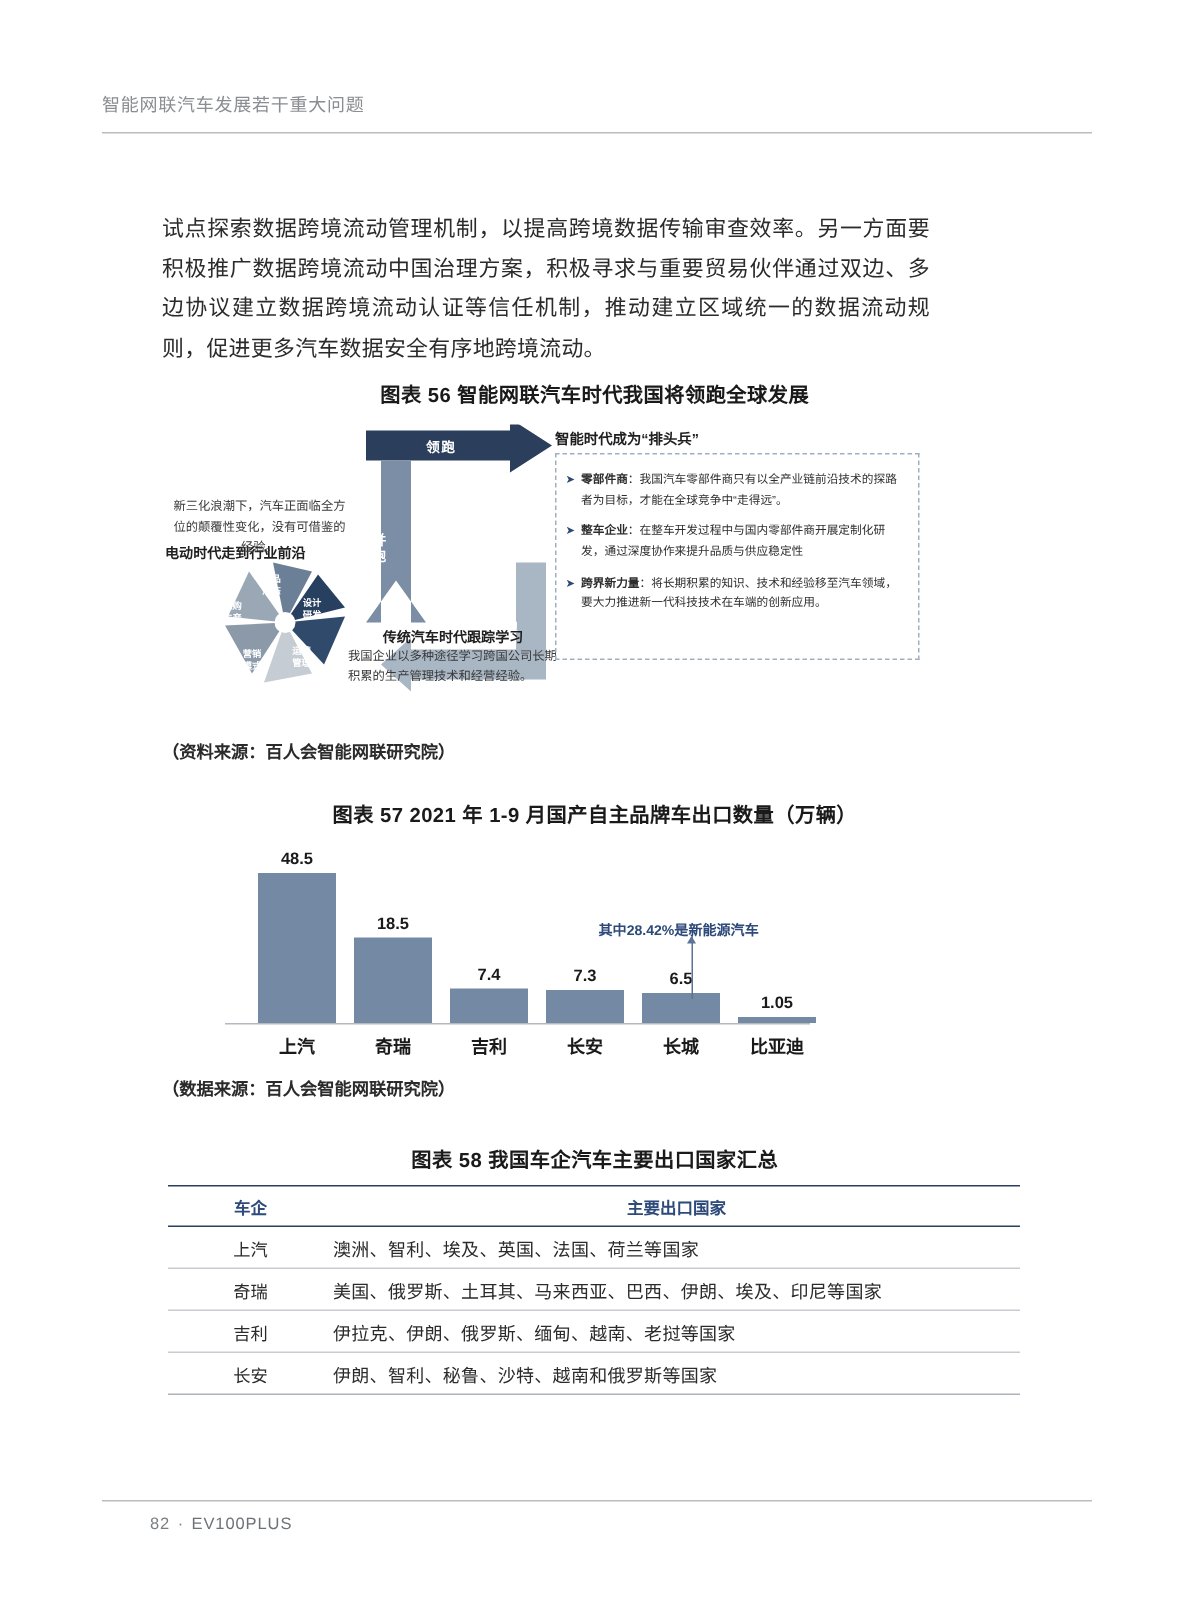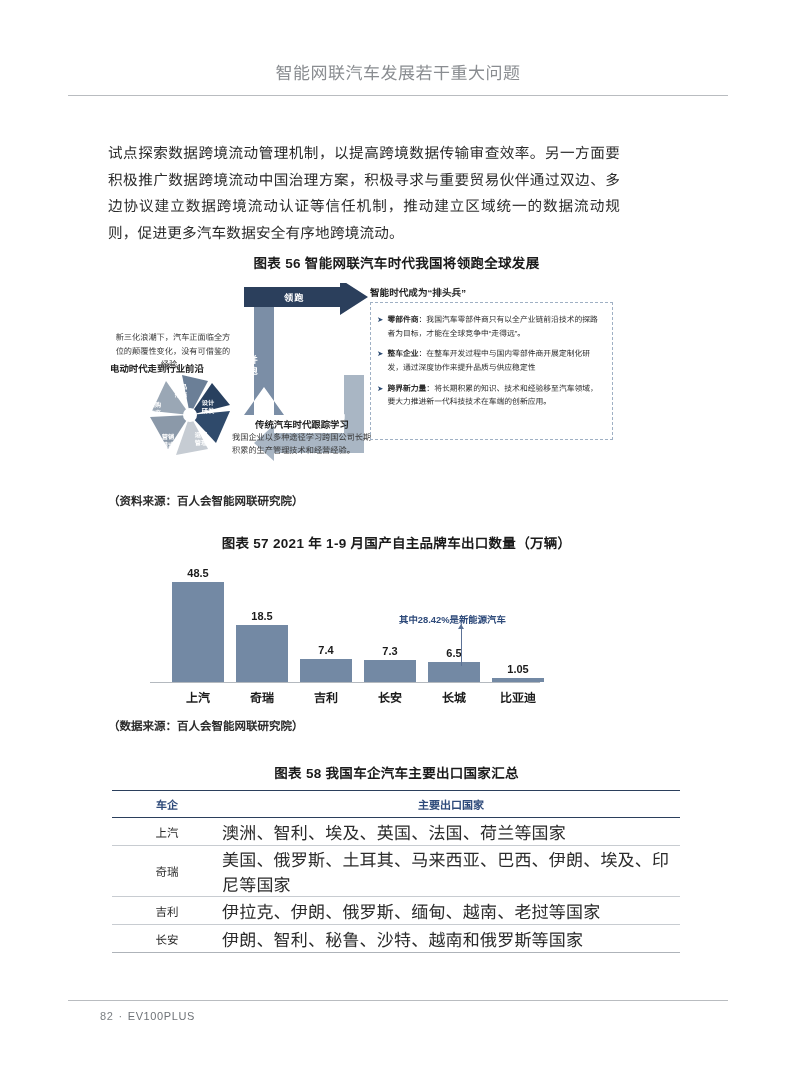--- a/index.html
+++ b/index.html
@@ -24,25 +24,24 @@
   }
 
   
   .runhead {
     position: absolute;
     left: 68px;
     top: 62px;
     width: 660px;
   }
   .runhead-text {
-    font-size: 17px;
+    font-size: 12px;
     color: #8a8d91;
     letter-spacing: .5px;
     line-height: 1.4;
-    text-align: center;
   }
   .runhead-rule {
     margin-top: 9px;
     border-bottom: 1px solid #b9bcc0;
     width: 660px;
   }
 
   
   .para {
     position: absolute;
@@ -328,21 +327,21 @@
     color: #2b2b2b;
   }
   .tbl tbody tr:last-child td { border-bottom: 1.4px solid #aeb3b9; }
   .td-company {
     text-align: center;
     font-size: 11.5px;
     color: #2b2b2b;
   }
   .td-countries {
     padding-left: 12px;
-    font-size: 17px;
+    font-size: 12px;
     letter-spacing: .2px;
   }
 
   
   .footer-rule {
     position: absolute;
     left: 68px;
     top: 1000px;
     width: 660px;
     border-bottom: 1px solid #b9bcc0;

